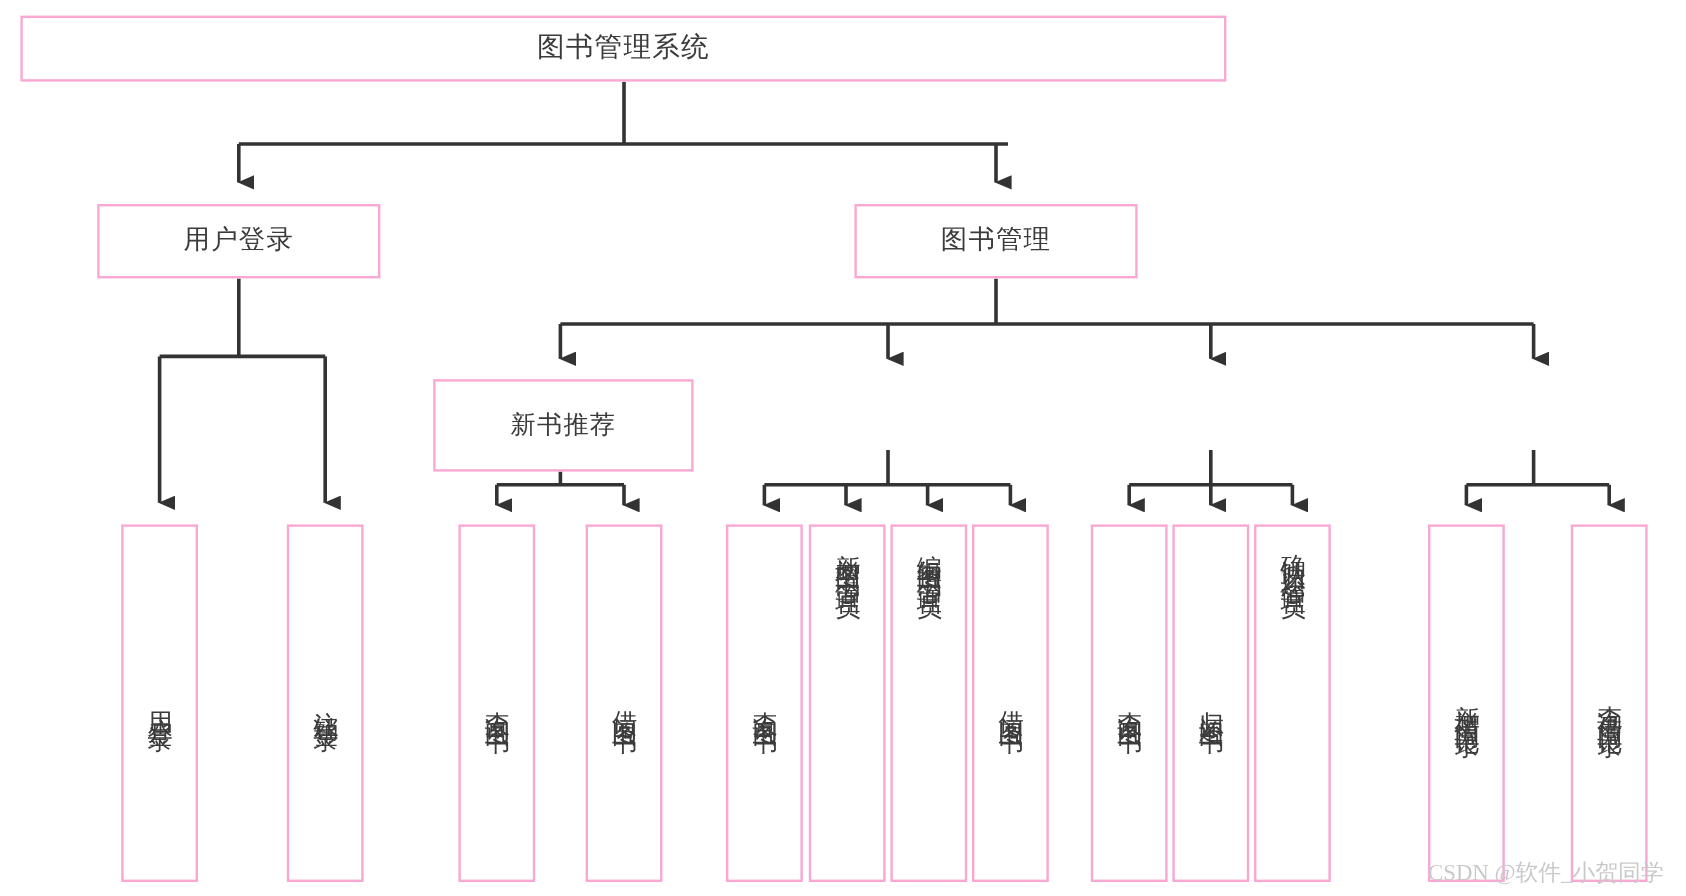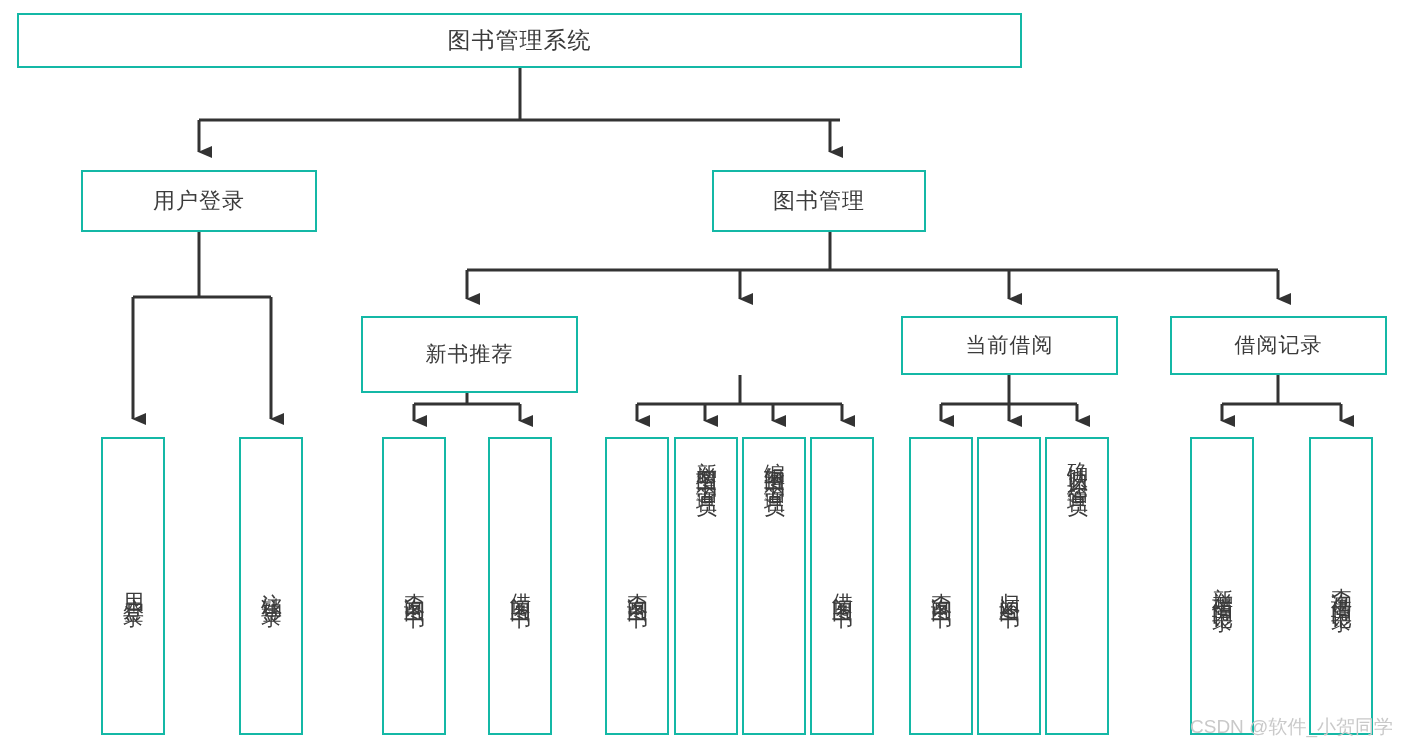--- a/index.html
+++ b/index.html
@@ -25,21 +25,21 @@
     left: 0;
     top: 0;
     width: 1405px;
     height: 747px;
     pointer-events: none;
   }
   .node {
     position: absolute;
     box-sizing: border-box;
     background: #ffffff;
-    border: 2px solid #14b8a6;
+    border: 2px solid #f9a8d4;
     display: flex;
     align-items: center;
     justify-content: center;
     z-index: 2;
   }
   .node-label {
     color: #3b3b3b;
     font-size: 22px;
     letter-spacing: 1px;
     line-height: 1.25;
@@ -70,21 +70,21 @@
     padding-top: 0;
   }
   .watermark {
     position: absolute;
     left: 1190px;
     top: 714px;
     font-size: 19px;
     color: #c9c9c9;
     white-space: nowrap;
     z-index: 3;
-    font-family: Liberation Sans, sans-serif;
+    font-family: Liberation Serif, serif;
   }
 </style>
 </head>
 <body>
 
 <div id="diagram">
 
   <svg class="connectors" viewBox="0 0 1405 747" xmlns="http://www.w3.org/2000/svg">
     <defs>
       <marker id="arrow" viewBox="0 0 12 14" refX="6" refY="13" markerWidth="12" markerHeight="14" orient="auto-start-reverse" markerUnits="userSpaceOnUse">
@@ -139,36 +139,30 @@
   </svg>
 
   <div class="node root" style="left:17px; top:13px; width:1005px; height:55px;">
     <span class="node-label">图书管理系统</span>
   </div>
 
   <div class="node level2" style="left:81px; top:170px; width:236px; height:62px;">
     <span class="node-label">用户登录</span>
   </div>
 
-  <div class="node level2" style="left:712px; top:170px; width:214px; height:62px;">
+  <div class="node level2" style="left:712px; top:170px; width:236px; height:62px;">
     <span class="node-label">图书管理</span>
   </div>
 
   <div class="node level3" style="left:361px; top:316px; width:217px; height:77px;">
     <span class="node-label">新书推荐</span>
   </div>
 
 
-  <div class="node level3" style="left:901px; top:316px; width:217px; height:59px;">
-    <span class="node-label">当前借阅</span>
-  </div>
-
-  <div class="node level3" style="left:1170px; top:316px; width:217px; height:59px;">
-    <span class="node-label">借阅记录</span>
-  </div>
+
 
   <div class="node leaf centered" style="left:101px; top:437px; width:64px; height:298px;">
     <span class="node-label">用户登录</span>
   </div>
 
   <div class="node leaf centered" style="left:239px; top:437px; width:64px; height:298px;">
     <span class="node-label">注销登录</span>
   </div>
 
   <div class="node leaf centered" style="left:382px; top:437px; width:64px; height:298px;">

